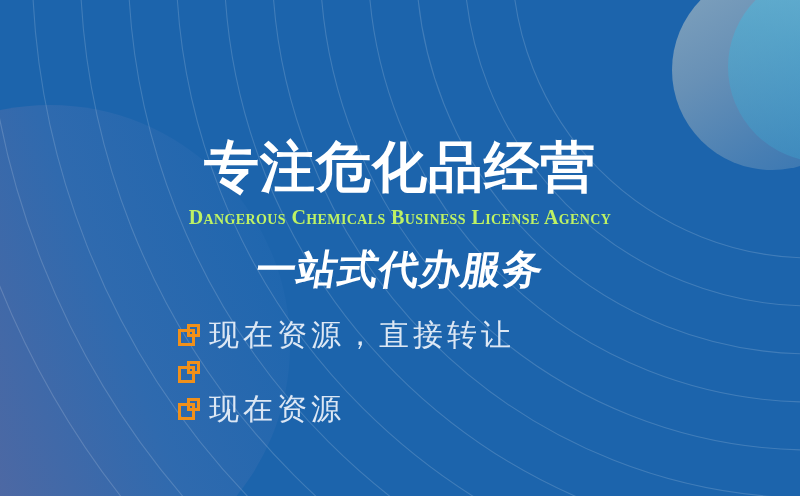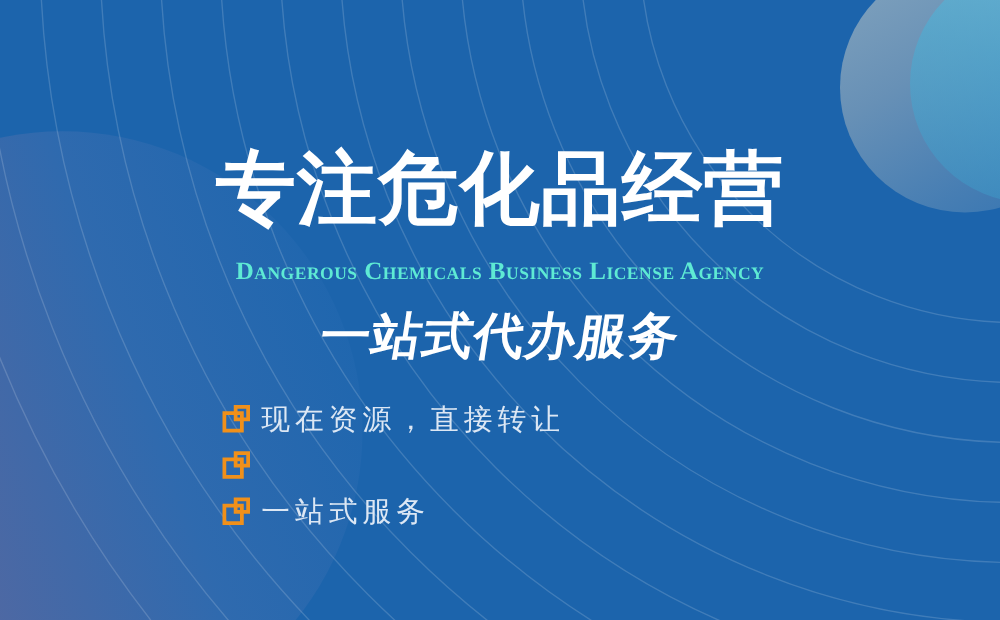--- a/index.html
+++ b/index.html
@@ -82,42 +82,42 @@
   .content {
     position: absolute;
     top: 0; left: 0;
     width: 800px;
     height: 496px;
   }
 
   .headline {
     position: absolute;
     left: 0;
-    top: 108px;
+    top: 124px;
     width: 800px;
     text-align: center;
-    font-size: 64px;
+    font-size: 55px;
     line-height: 86px;
     font-weight: bold;
     color: #ffffff;
     letter-spacing: 1px;
     white-space: nowrap;
   }
 
   .subtitle-en {
     position: absolute;
     left: 0;
     top: 205px;
     width: 800px;
     text-align: center;
     font-family: "Liberation Serif", serif;
     font-size: 20px;
     line-height: 24px;
     font-weight: bold;
-    color: #5eead4;
+    color: #bef264;
     font-variant: small-caps;
     letter-spacing: 0.4px;
     white-space: nowrap;
   }
 
   .headline-sub {
     position: absolute;
     left: 0;
     top: 245px;
     width: 800px;
@@ -160,21 +160,21 @@
   .bullet-icon .sq-large {
     position: absolute;
     left: 0;
     bottom: 0;
     width: 17px;
     height: 17px;
     border: 3px solid #f0901a;
     box-sizing: border-box;
   }
   .bullet-text {
-    font-size: 23px;
+    font-size: 30px;
     line-height: 28px;
     color: #dce7f4;
     letter-spacing: 4px;
     white-space: nowrap;
   }
 </style>
 </head>
 <body>
 
 <div id="banner">
@@ -226,18 +226,18 @@
           <span class="sq-small"></span>
           <span class="sq-large"></span>
         </span>
       </div>
 
       <div class="bullet-row">
         <span class="bullet-icon">
           <span class="sq-small"></span>
           <span class="sq-large"></span>
         </span>
-        <span class="bullet-text">一站式服务</span>
+        <span class="bullet-text">现在资源</span>
       </div>
 
     </div>
   </div>
 </div>
 
 </body></html>

